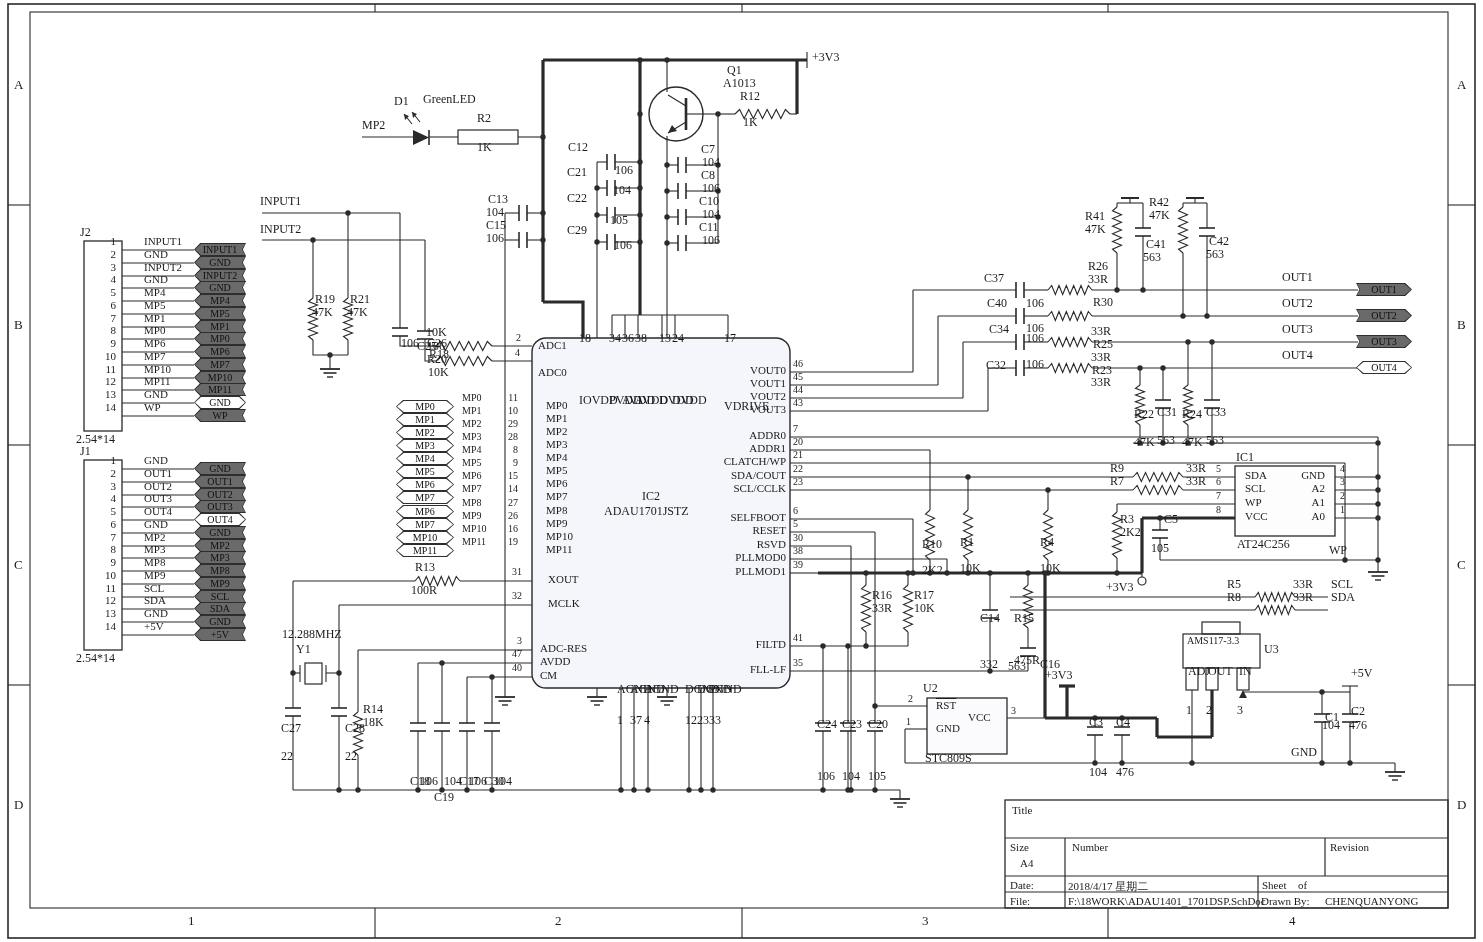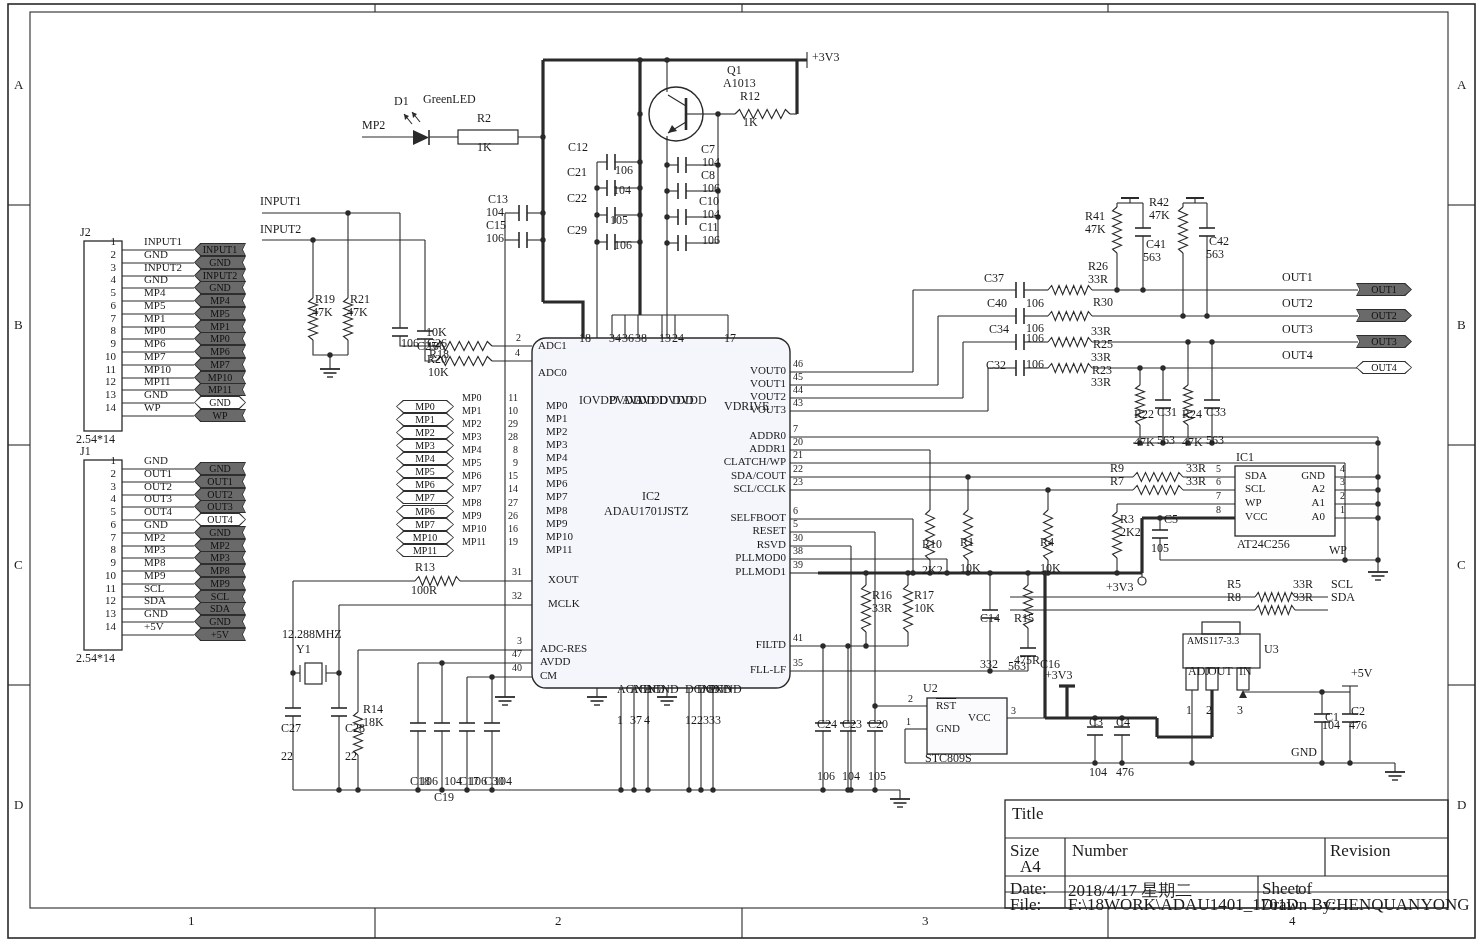--- a/index.html
+++ b/index.html
@@ -15,21 +15,21 @@
   .tag{position:absolute;height:13px;}
   .tag .bg{position:absolute;left:0;top:0;right:0;bottom:0;background:#2e2e2e;}
   .tag .in{position:absolute;left:1px;top:1px;right:1px;bottom:1px;}
   .tag.dark .in{background:#6a6a6a;}
   .tag.light .in{background:#ffffff;}
   .tag span{position:absolute;left:0;right:0;top:0;bottom:0;text-align:center;
             font-size:10px;line-height:13px;color:#0f0f0f;}
   .tg-h{clip-path:polygon(0 50%,12% 0,88% 0,100% 50%,88% 100%,12% 100%);}
   .tg-l{clip-path:polygon(0 50%,12% 0,100% 0,94% 50%,100% 100%,12% 100%);}
   .tg-r{clip-path:polygon(0 0,88% 0,100% 50%,88% 100%,0 100%,6% 50%);}
-  .tb-lab{position:absolute;font-size:17px;}
+  .tb-lab{position:absolute;font-size:11px;}
 </style>
 </head>
 <body>
 
 <div id="sheet">
   <svg id="wires-svg" width="1483" height="942">
       <rect x="8" y="4" width="1467" height="934" rx="0" fill="none" stroke="#2a2a2a" stroke-width="1.6"></rect>
       <rect x="30" y="12" width="1418" height="896" rx="0" fill="none" stroke="#2a2a2a" stroke-width="1.1"></rect>
       <line x1="375" y1="4" x2="375" y2="12" stroke="#2a2a2a" stroke-width="1.1"></line>
       <line x1="742" y1="4" x2="742" y2="12" stroke="#2a2a2a" stroke-width="1.1"></line>

